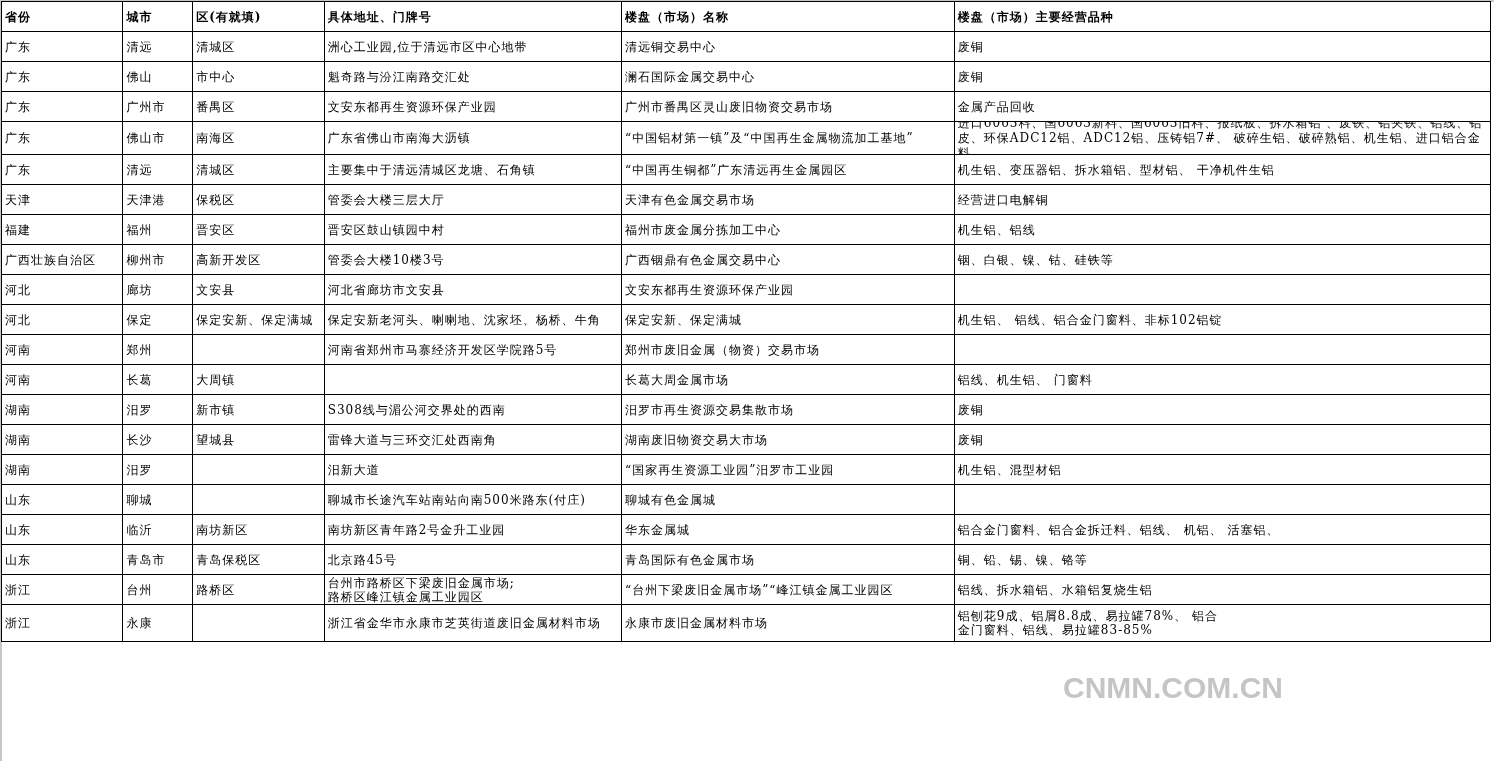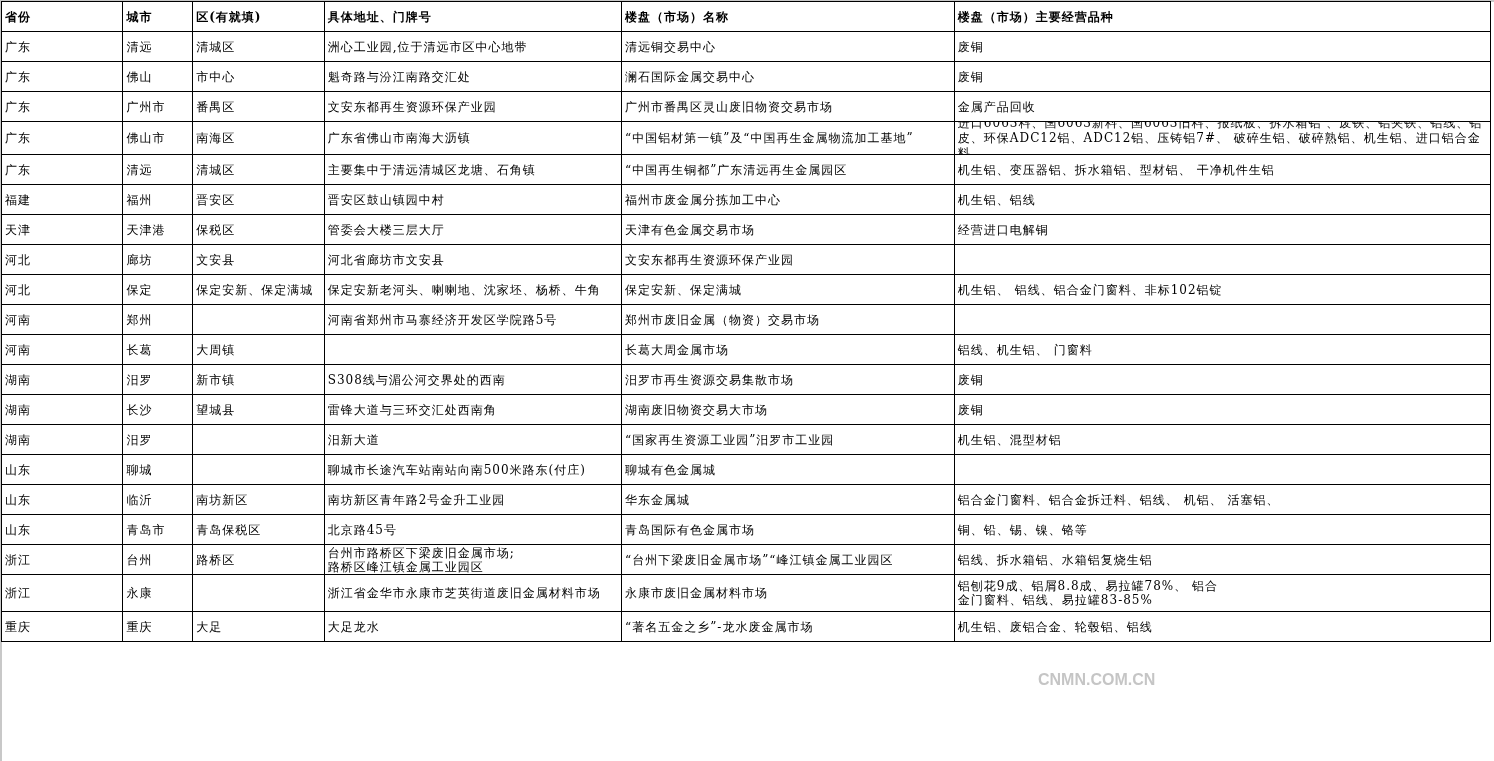--- a/index.html
+++ b/index.html
@@ -14,22 +14,22 @@
       text-align: left; vertical-align: middle; white-space: nowrap; overflow: hidden;
       font-weight: normal; letter-spacing: 1px;
     }
     table.grid th { font-weight: bold; height: 29px; }
     table.grid td { height: 29px; }
     tr.tall td { height: 32px; }
     tr.taller td { height: 36px; }
     .wrap { white-space: normal; line-height: 13px; }
     .clip { position: relative; height: 32px; overflow: hidden; }
     .clip-inner { position: absolute; top: -6px; left: 0; white-space: normal; line-height: 15px; width: 528px; }
-    .watermark { position: absolute; left: 1038px; top: 671px; font-family: "Liberation Sans", sans-serif;
-      font-size: 16px; font-weight: bold; color: rgba(150,150,150,0.55); letter-spacing: 0px;
+    .watermark { position: absolute; left: 1063px; top: 671px; font-family: "Liberation Sans", sans-serif;
+      font-size: 30px; font-weight: bold; color: rgba(150,150,150,0.55); letter-spacing: 0px;
       text-shadow: 0 0 1px #fff; pointer-events: none; }
     .c1 { width: 120px; } .c2 { width: 69px; } .c3 { width: 130px; }
     .c4 { width: 294px; } .c5 { width: 329px; } .c6 { width: 530px; }
   </style>
 </head>
 <body>
 
 <div class="sheet">
   <div class="top-edge"></div>
   <div class="left-edge"></div>
@@ -92,34 +92,42 @@
       </tr>
       <tr>
         <td>广东</td>
         <td>清远</td>
         <td>清城区</td>
         <td>主要集中于清远清城区龙塘、石角镇</td>
         <td>“中国再生铜都”广东清远再生金属园区</td>
         <td>机生铝、变压器铝、拆水箱铝、型材铝、 干净机件生铝</td>
       </tr>
       <tr>
+        <td>天津</td>
+        <td>天津港</td>
+        <td>保税区</td>
+        <td>管委会大楼三层大厅</td>
+        <td>天津有色金属交易市场</td>
+        <td>经营进口电解铜</td>
+      </tr>
+      <tr>
         <td>福建</td>
         <td>福州</td>
         <td>晋安区</td>
         <td>晋安区鼓山镇园中村</td>
         <td>福州市废金属分拣加工中心</td>
         <td>机生铝、铝线</td>
       </tr>
       <tr>
-        <td>天津</td>
-        <td>天津港</td>
-        <td>保税区</td>
-        <td>管委会大楼三层大厅</td>
-        <td>天津有色金属交易市场</td>
-        <td>经营进口电解铜</td>
+        <td>广西壮族自治区</td>
+        <td>柳州市</td>
+        <td>高新开发区</td>
+        <td>管委会大楼10楼3号</td>
+        <td>广西铟鼎有色金属交易中心</td>
+        <td>铟、白银、镍、钴、硅铁等</td>
       </tr>
       <tr>
         <td>河北</td>
         <td>廊坊</td>
         <td>文安县</td>
         <td>河北省廊坊市文安县</td>
         <td>文安东都再生资源环保产业园</td>
         <td></td>
       </tr>
       <tr>
@@ -209,25 +217,17 @@
         <td>浙江</td>
         <td>永康</td>
         <td></td>
         <td>浙江省金华市永康市芝英街道废旧金属材料市场</td>
         <td>永康市废旧金属材料市场</td>
         <td class="wrap">
           <div>铝刨花9成、铝屑8.8成、易拉罐78%、 铝合</div>
           <div>金门窗料、铝线、易拉罐83-85%</div>
         </td>
       </tr>
-      <tr>
-        <td>重庆</td>
-        <td>重庆</td>
-        <td>大足</td>
-        <td>大足龙水</td>
-        <td>“著名五金之乡”-龙水废金属市场</td>
-        <td> 机生铝、废铝合金、轮毂铝、铝线</td>
-      </tr>
     </tbody>
   </table>
 
   <div class="watermark">CNMN.COM.CN</div>
 </div>
 
 </body></html>

